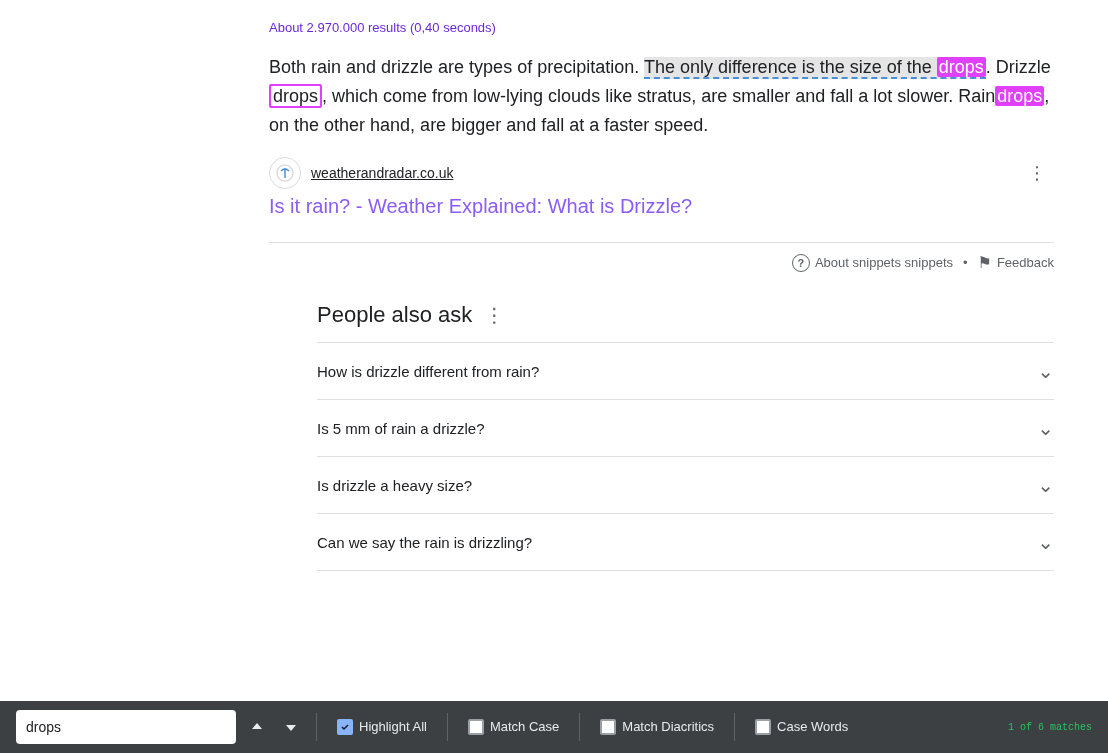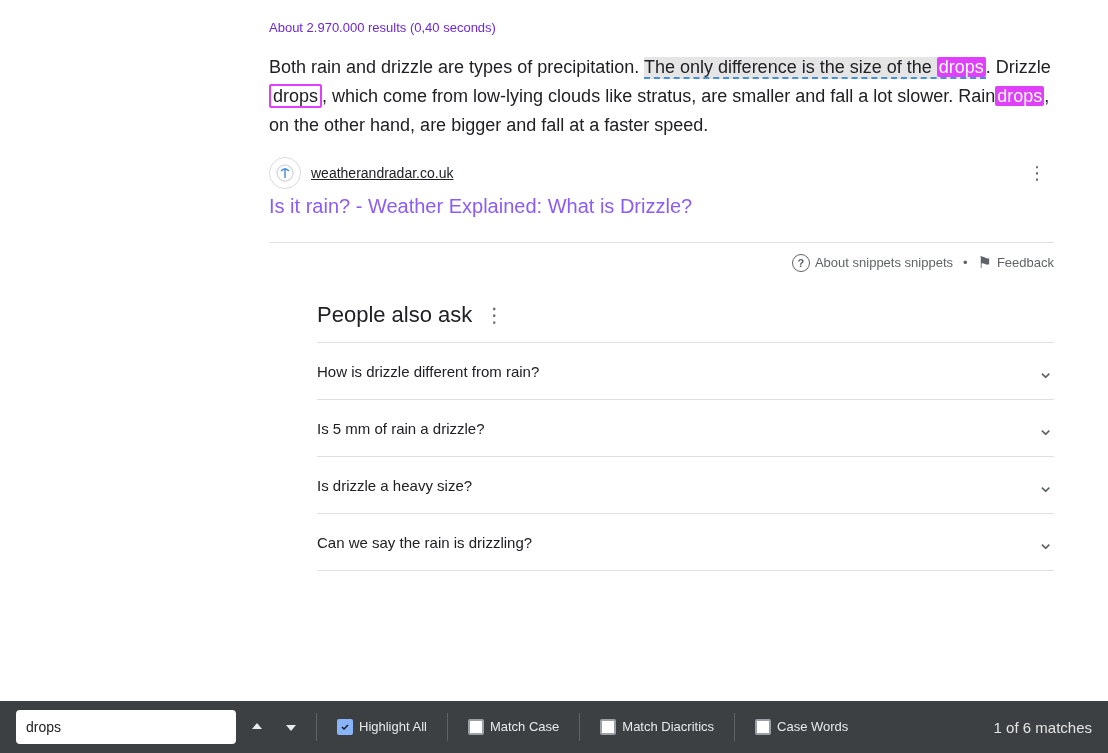--- a/index.html
+++ b/index.html
@@ -272,23 +272,24 @@
 
     .find-checkbox.checked {
       background: #8ab4f8;
       border-color: #8ab4f8;
       display: flex;
       align-items: center;
       justify-content: center;
     }
 
     .find-count {
-      color: #e5e5e5;
-      font-size: 15px;
+      color: #22c55e;
+      font-size: 10px;
       margin-left: auto;
+      font-family: Liberation Mono, monospace;
     }
   </style>
 </head>
 <body>
 
 <div class="main-content">
 
   <div class="results-count">About 2.970.000 results (0,40 seconds)</div>
 
   <div class="snippet-text">

